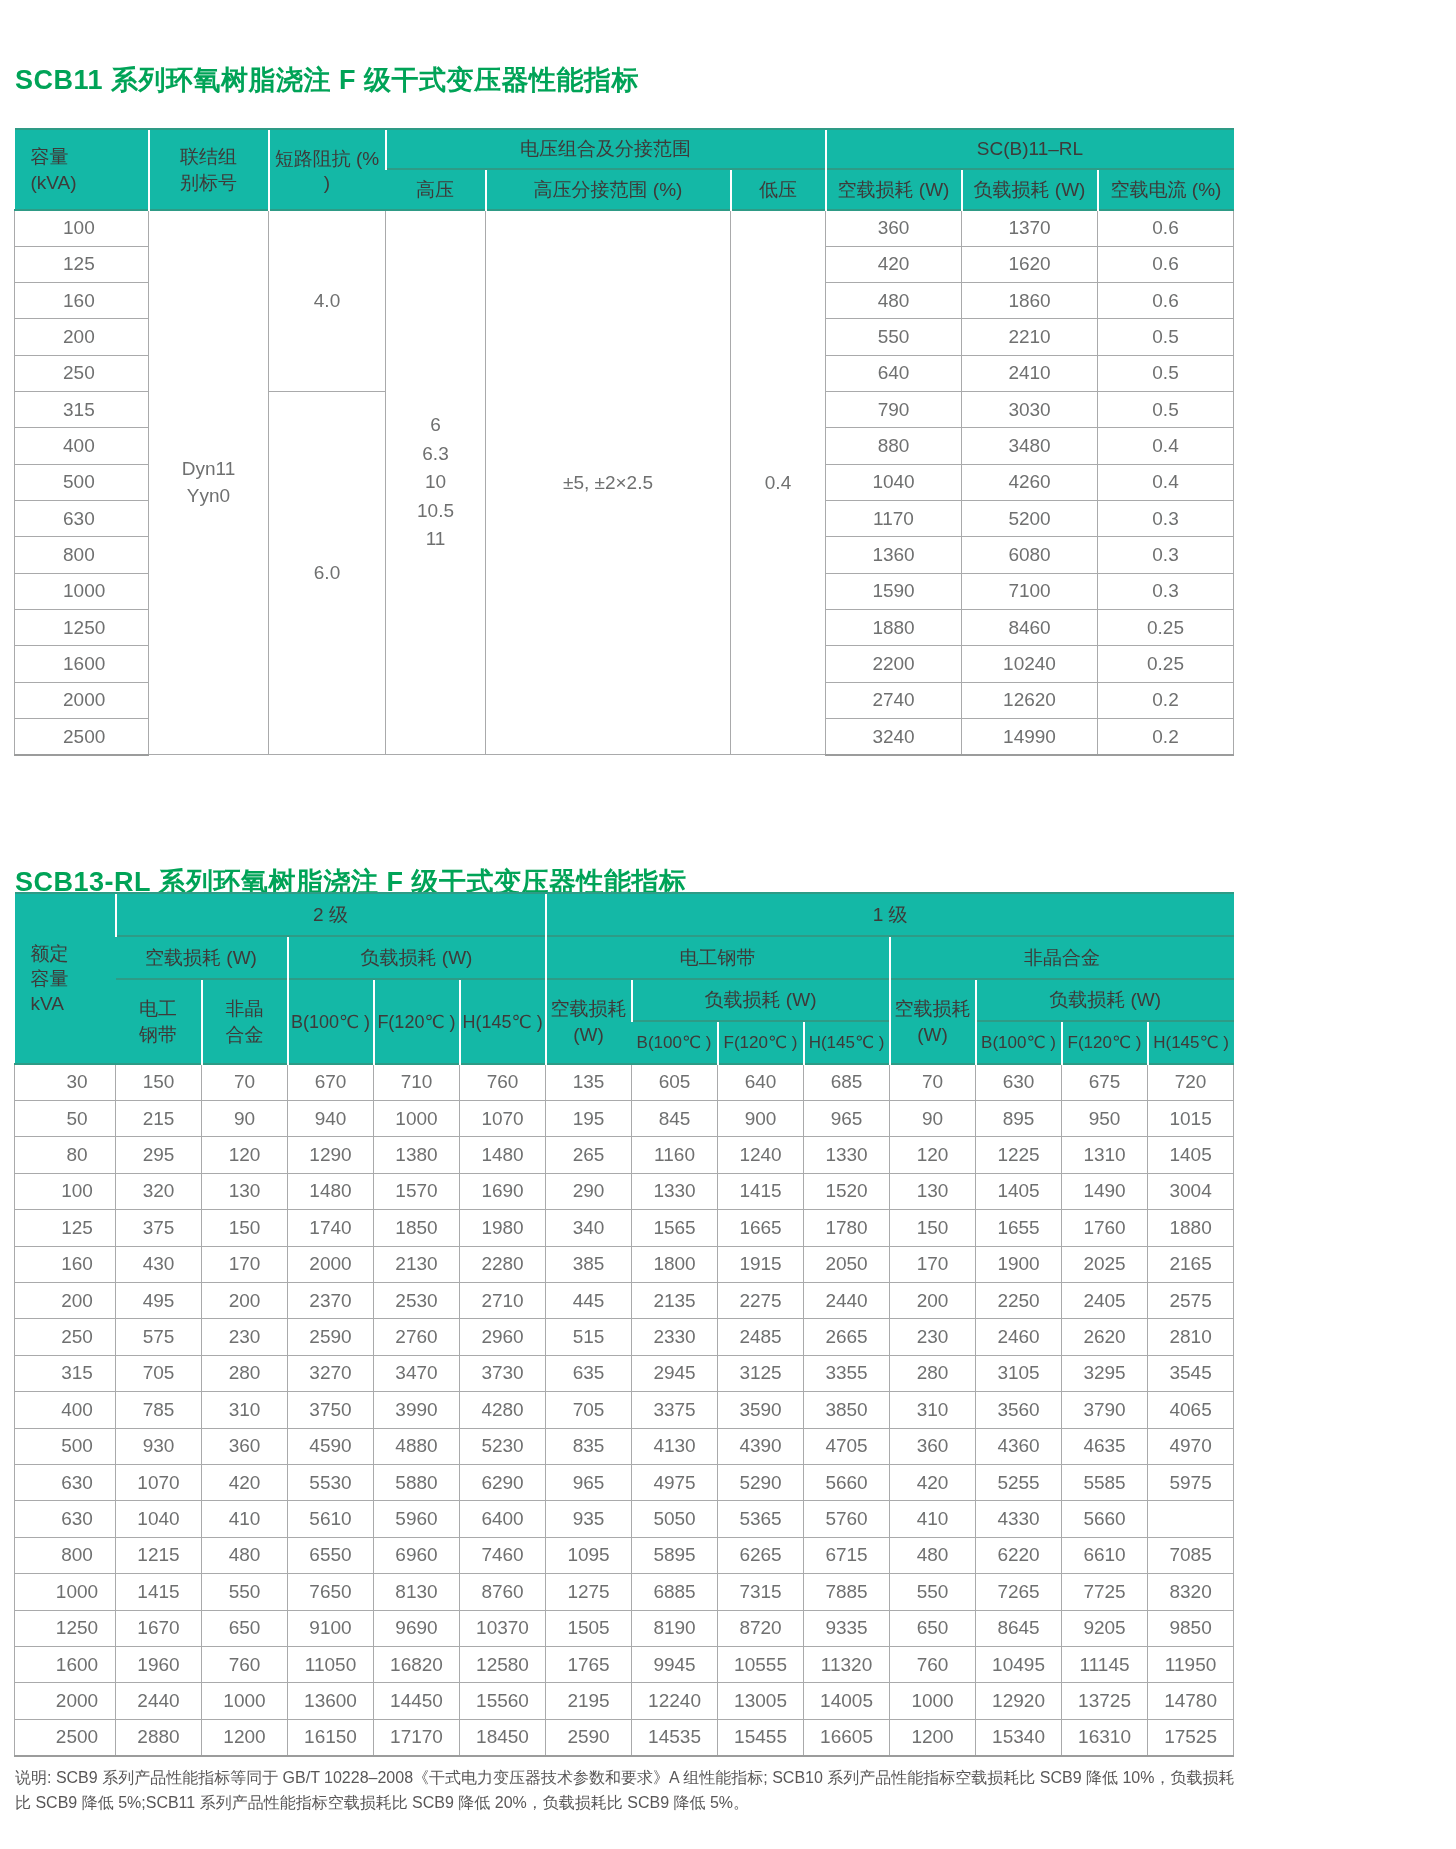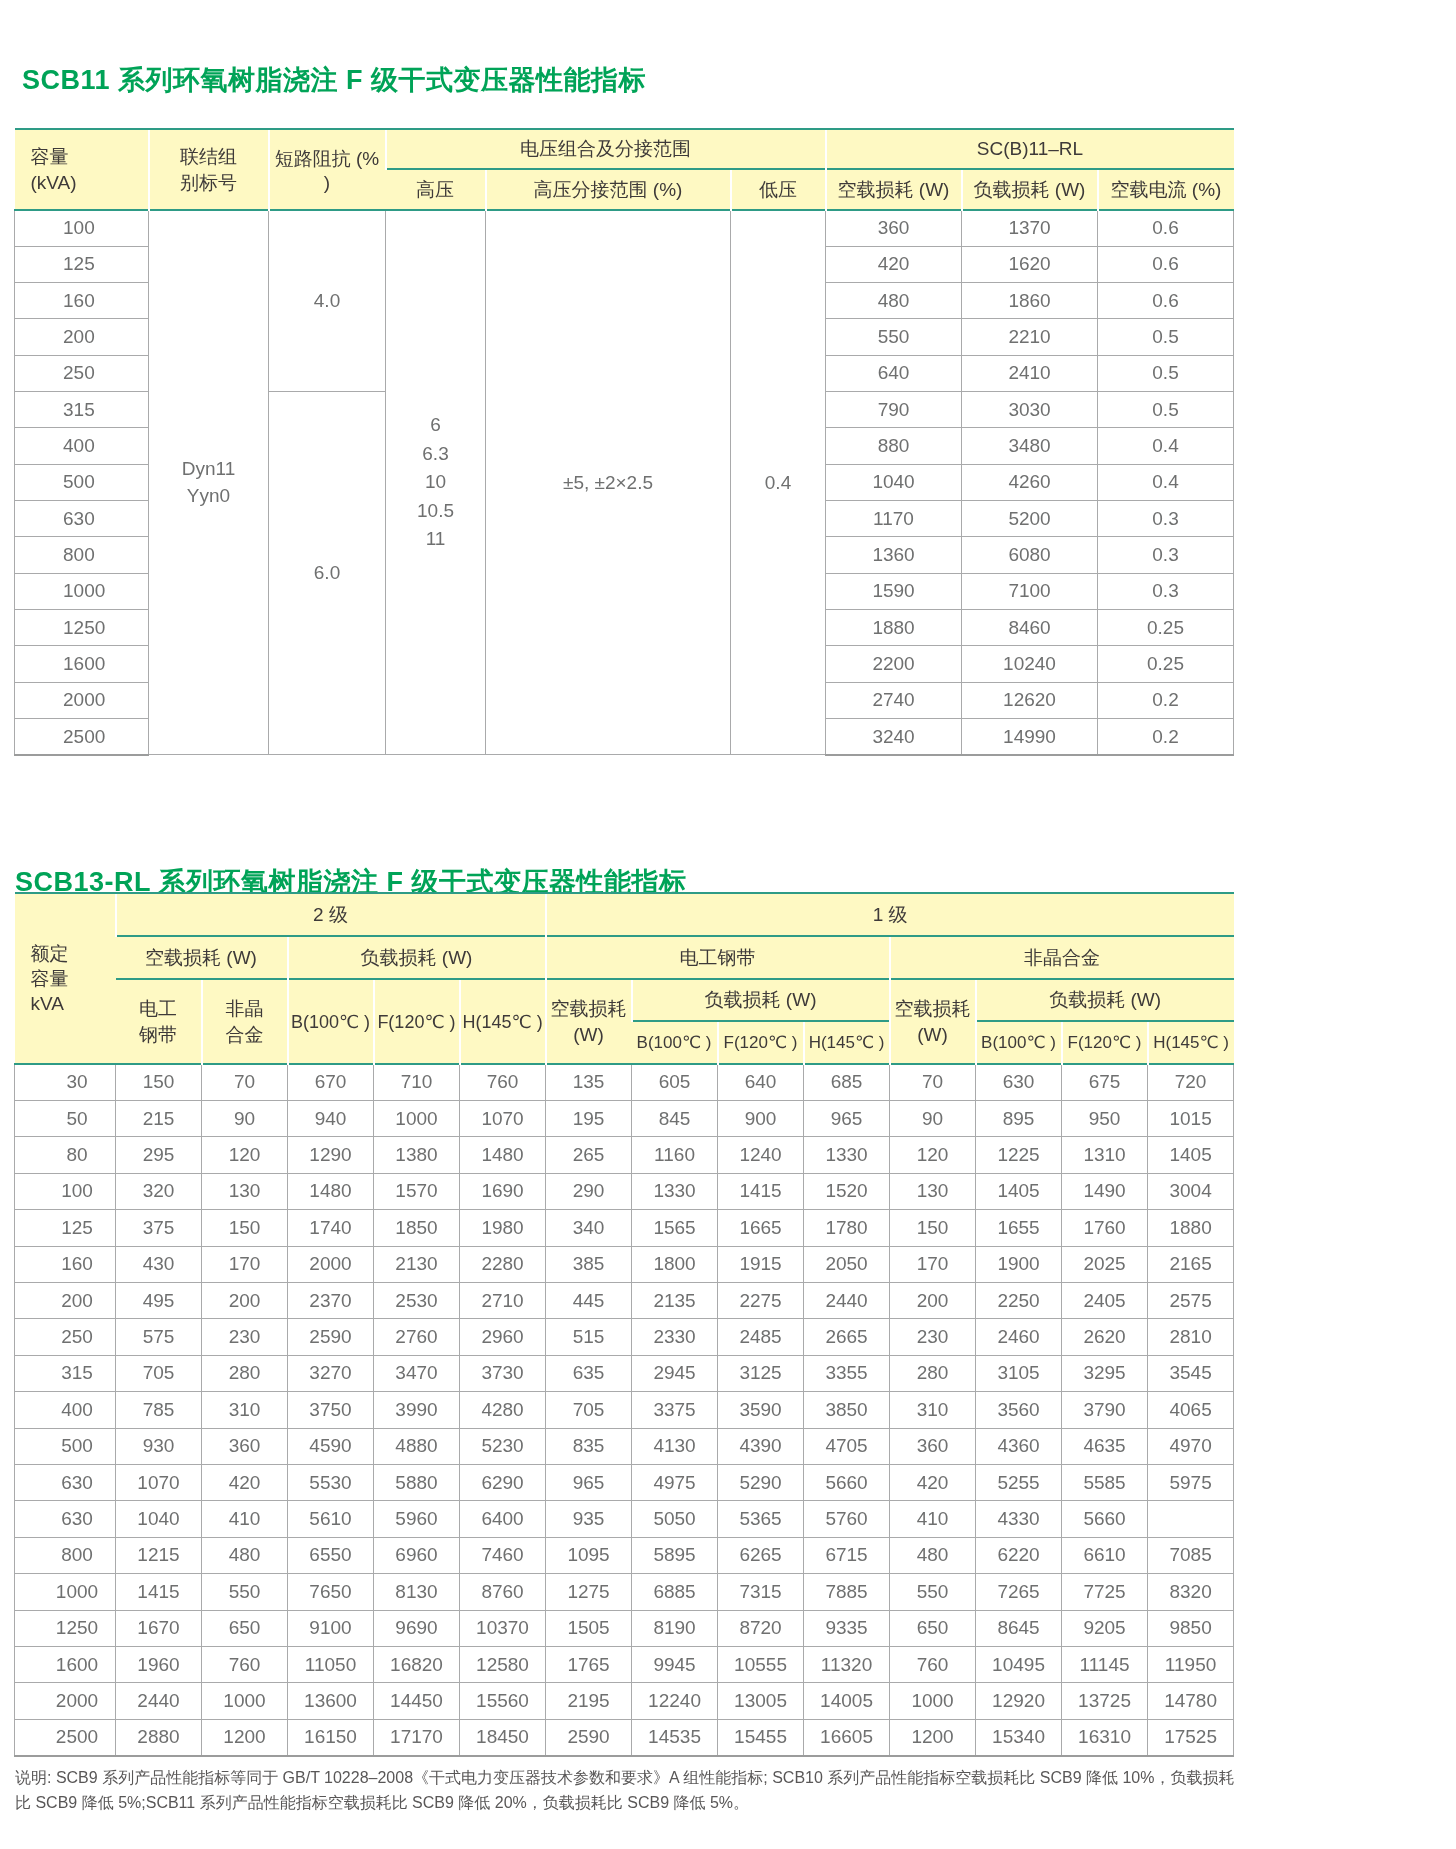--- a/index.html
+++ b/index.html
@@ -6,32 +6,32 @@
   html,body { background:#ffffff; }
   body {
     width:1456px; height:1849px; position:relative;
     font-family:"Liberation Sans","DejaVu Sans",sans-serif;
     color:#6f7070;
   }
   .title {
     position:absolute; left:15px;
     font-size:27px; font-weight:600; color:#00a357; letter-spacing:0.5px;
   }
-  #title1 { top:62px;margin-left:7px; }
+  #title1 { top:62px; }
   #title2 { top:864px; }
 
   table {
     position:absolute; left:14px; width:1219px;
     border-collapse:collapse; table-layout:fixed;
   }
   #table1 { top:128px; }
   #table2 { top:892px; }
 
   th {
-    background:#fef9c3; font-weight:normal; font-size:19px; color:#3e3a39;
+    background:#14b8a6; font-weight:normal; font-size:19px; color:#3e3a39;
     text-align:center; vertical-align:middle;
     border-left:2px solid #ffffff; border-top:2px solid #2e9b86;
     padding:2px 1px;
   }
   tr th:first-child { border-left:none; }
   th.left { text-align:left; padding-left:16px; }
   .ml { white-space:pre-line; line-height:1.32; }
   .bfh { font-size:18px; }
   .bfh-sm { font-size:17px; }
 

